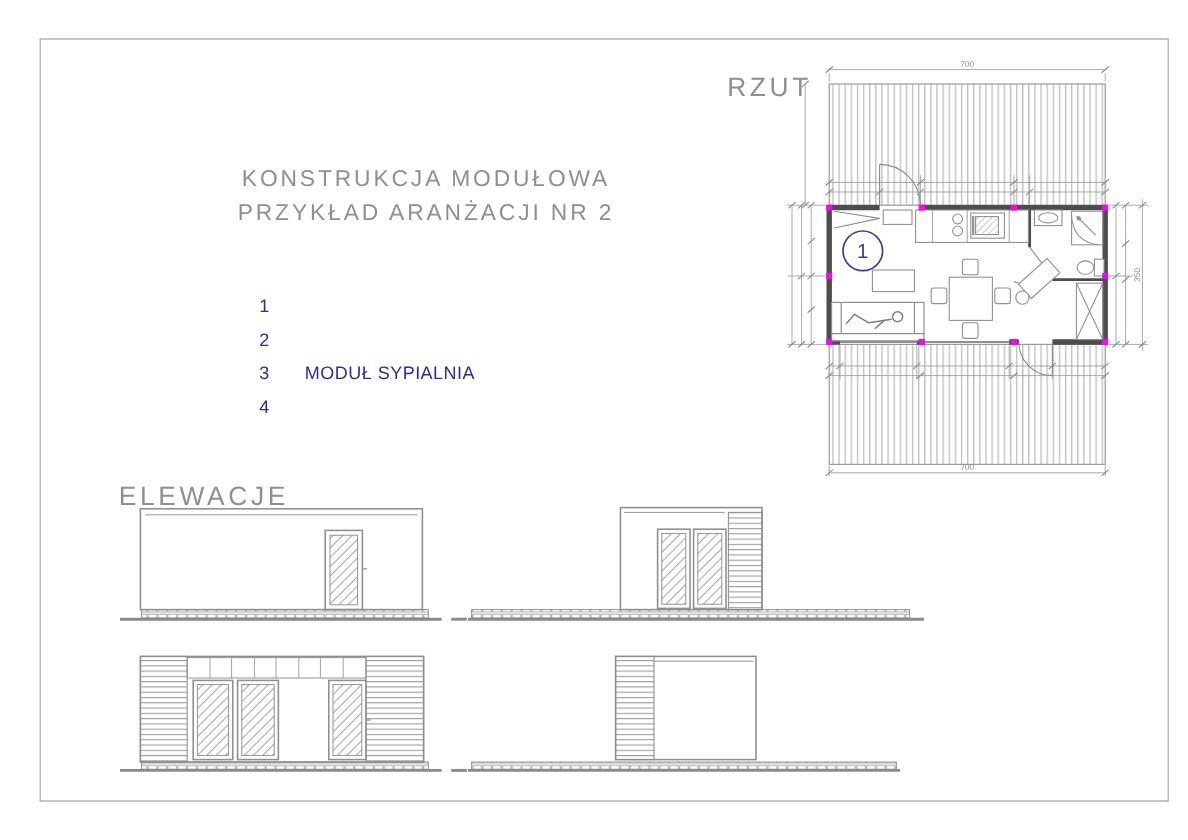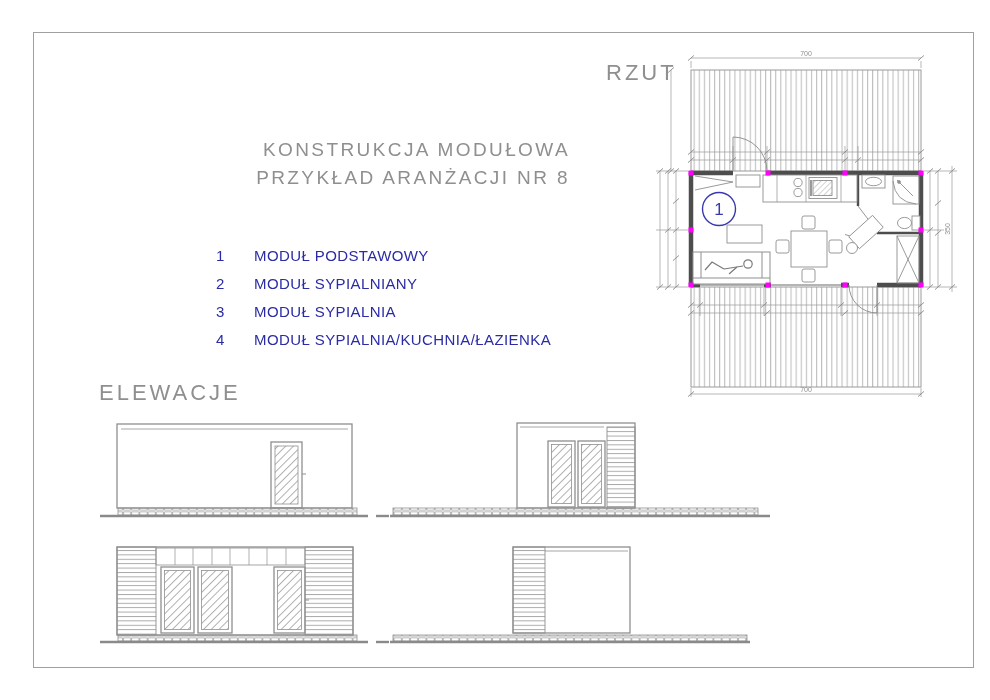--- a/index.html
+++ b/index.html
@@ -1,58 +1,55 @@
 <!DOCTYPE html>
 <html><head>
 <meta charset="utf-8">
 <style>
   html,body{margin:0;padding:0;background:#fff;}
   body{width:990px;height:700px;position:relative;overflow:hidden;
        font-family:"Liberation Sans",sans-serif;}
   .frame{position:absolute;left:33px;top:32px;width:941px;height:636px;
          border:1.3px solid #a0a0a0;box-sizing:border-box;}
-  .title-block{position:absolute;left:140px;top:136px;width:430px;text-align:right;
+  .title-block{position:absolute;left:140px;top:136px;width:430px;text-align:center;
          color:#8f8f8f;font-size:19px;letter-spacing:2.4px;line-height:27.5px;white-space:nowrap;}
   .legend{position:absolute;left:216px;top:241px;color:#2b2ba6;font-size:15px;letter-spacing:.4px;}
   .legend-row{display:flex;height:28px;align-items:center;}
   .legend-num{width:38px;}
   .sec-label{position:absolute;color:#8f8f8f;font-size:22px;letter-spacing:3px;white-space:nowrap;}
   #rzut-label{left:606px;top:60px;}
-  #elew-label{left:99px;top:380px;}
+  #elew-label{left:99px;top:401px;}
   svg{position:absolute;}
   #plan-svg{left:640px;top:45px;}
   #elev-svg{left:80px;top:410px;}
   text{font-family:"Liberation Sans",sans-serif;}
 </style>
 </head>
 <body>
 
 <div class="frame"></div>
 
 <div class="title-block">
   <div>KONSTRUKCJA MODUŁOWA</div>
-  <div>PRZYKŁAD ARANŻACJI NR 8</div>
+  <div>PRZYKŁAD ARANŻACJI NR 2</div>
 </div>
 
 <div class="legend">
   <div class="legend-row">
     <span class="legend-num">1</span>
-    <span>MODUŁ PODSTAWOWY</span>
   </div>
   <div class="legend-row">
     <span class="legend-num">2</span>
-    <span>MODUŁ SYPIALNIANY</span>
   </div>
   <div class="legend-row">
     <span class="legend-num">3</span>
     <span>MODUŁ SYPIALNIA</span>
   </div>
   <div class="legend-row">
     <span class="legend-num">4</span>
-    <span>MODUŁ SYPIALNIA/KUCHNIA/ŁAZIENKA</span>
   </div>
 </div>
 
 <div class="sec-label" id="rzut-label">RZUT</div>
 <div class="sec-label" id="elew-label">ELEWACJE</div>
 
 <svg id="plan-svg" width="350" height="355" viewBox="640 45 350 355" xmlns="http://www.w3.org/2000/svg">
   <defs>
     <pattern id="deckV" width="5.1" height="12" patternUnits="userSpaceOnUse">
       <line x1="0.6" y1="0" x2="0.6" y2="12" stroke="#b0b0b0" stroke-width="0.9"></line>

